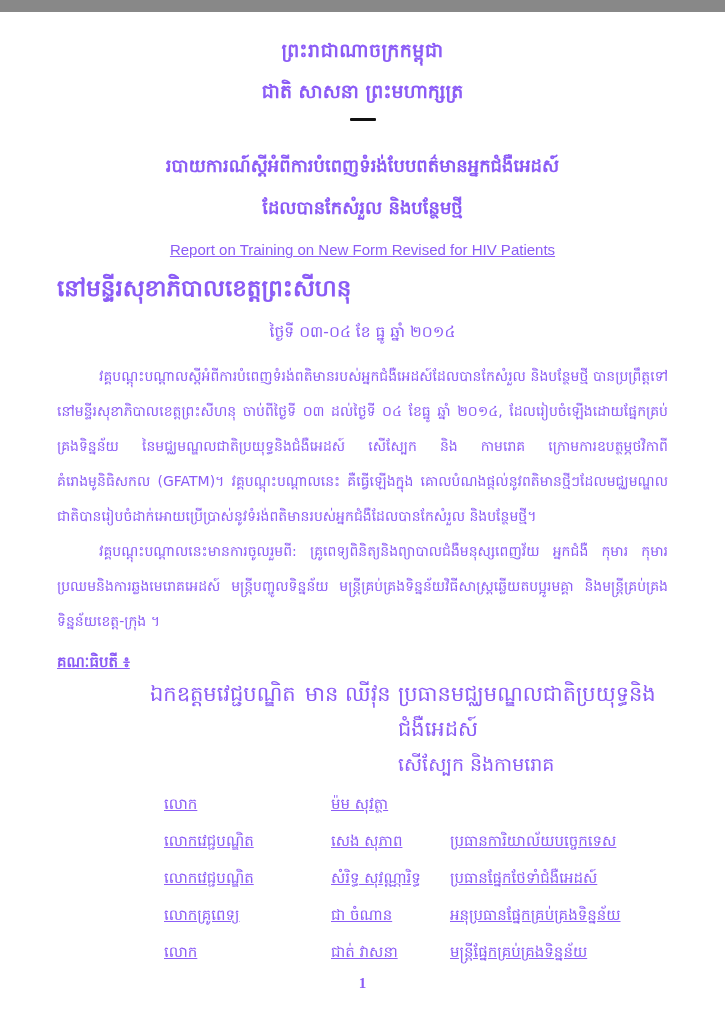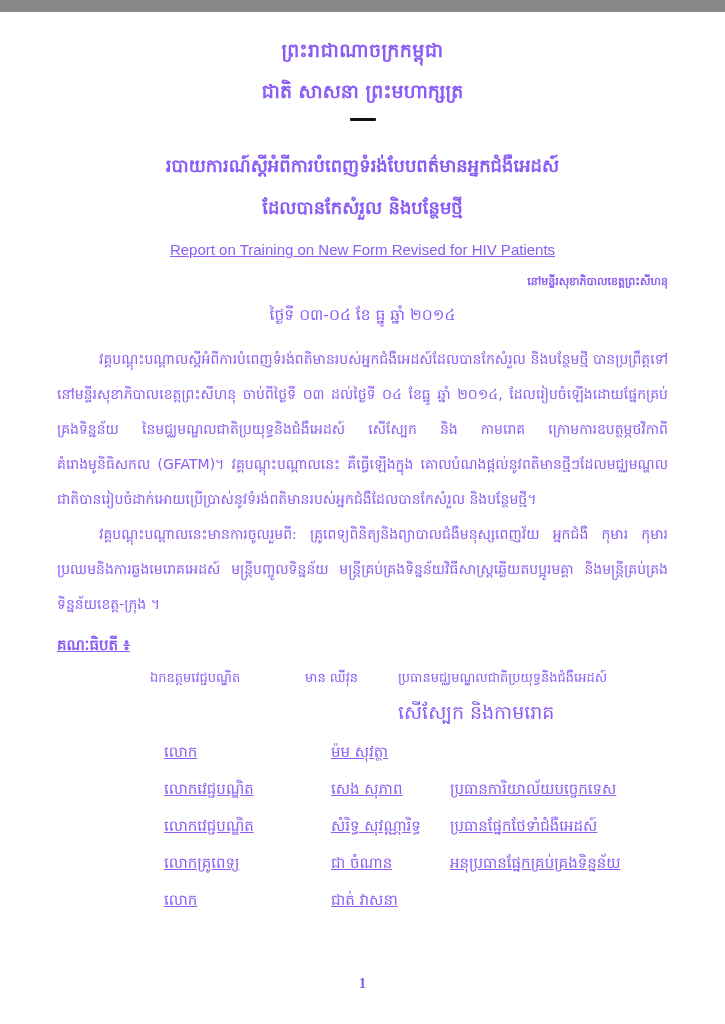--- a/index.html
+++ b/index.html
@@ -51,23 +51,23 @@
     margin-top: 15px;
   }
   .title-english {
     text-align: center;
     font-family: "Liberation Sans", sans-serif;
     font-size: 15px;
     margin-top: 18px;
     text-decoration: underline;
   }
   .title-venue {
-    text-align: right;
+    text-align: left;
     font-weight: bold;
-    font-size: 11px;
+    font-size: 23px;
     margin-top: 16px;
     font-family: Liberation Serif, serif;
   }
   .title-date {
     text-align: center;
     font-size: 15.5px;
     margin-top: 15px;
   }
 
   
@@ -83,21 +83,21 @@
   .section-heading {
     font-size: 15px;
     font-weight: bold;
     text-decoration: underline;
     margin-top: 8px;
     line-height: 30px;
   }
 
   
   .committee-block { margin-top: 6px; }
-  .c-row { display: flex; margin-left: 93px; line-height: 35px; font-size: 13px; }
+  .c-row { display: flex; margin-left: 93px; line-height: 35px; font-size: 21px; }
   .c-title { width: 155px; flex: 0 0 auto; }
   .c-name  { width: 93px;  flex: 0 0 auto; }
   .c-pos   { flex: 1; }
   .c-pos-cont { margin-left: 341px; line-height: 35px; font-size: 19px; }
 
   
   .fac-block { margin-top: 4px; }
   .f-row { display: flex; margin-left: 107px; line-height: 37px; font-size: 15px; text-decoration: underline; }
   .f-title { width: 167px; flex: 0 0 auto; }
   .f-name  { width: 119px; flex: 0 0 auto; }
@@ -163,19 +163,20 @@
         <span class="f-pos">ប្រធានផ្នែកថែទាំជំងឺអេដស៍</span>
       </div>
       <div class="f-row">
         <span class="f-title">លោកគ្រូពេទ្យ</span>
         <span class="f-name">ជា ចំណាន</span>
         <span class="f-pos">អនុប្រធានផ្នែកគ្រប់គ្រងទិន្នន័យ</span>
       </div>
       <div class="f-row">
         <span class="f-title">លោក</span>
         <span class="f-name">ជាត់ វាសនា</span>
+        <span class="f-pos">មន្ត្រីផ្នែកគ្រប់គ្រងទិន្នន័យ</span>
       </div>
     </div>
 
   </div>
 
   <div class="page-number">1</div>
 </div>
 
 </body></html>

